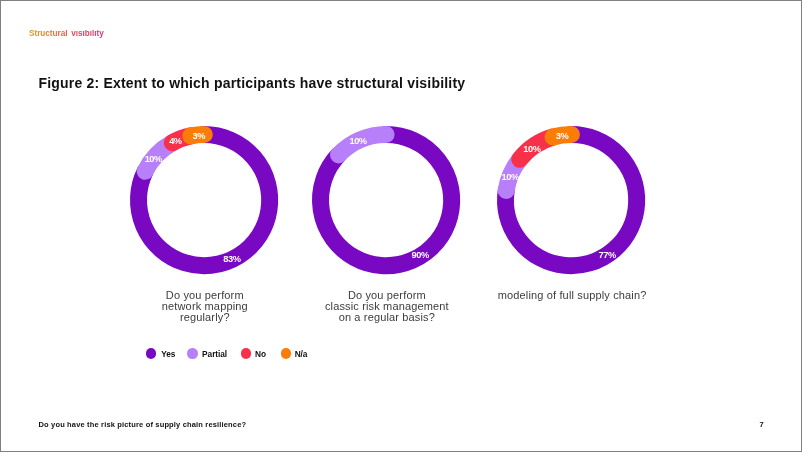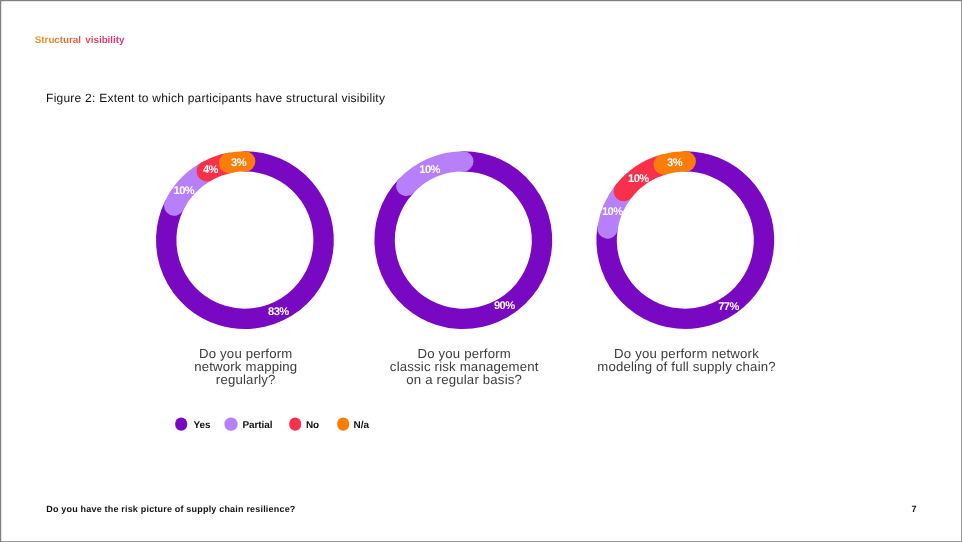--- a/index.html
+++ b/index.html
@@ -14,21 +14,21 @@
 
   .kicker{
     position:absolute;left:29px;top:30.2px;
     font-size:8.2px;line-height:8.2px;font-weight:700;letter-spacing:-0.02px;word-spacing:1.4px;
     background:linear-gradient(90deg,#e8921f 0%,#e7841f 18%,#e56c30 36%,#e35046 52%,#e03a63 72%,#de2f80 100%);
     -webkit-background-clip:text;background-clip:text;color:transparent;
     white-space:nowrap;
   }
   .figtitle{
     position:absolute;left:38.4px;top:79.0px;
-    font-size:10px;line-height:8.2px;font-weight:400;color:#121212;letter-spacing:0.2px;white-space:nowrap;
+    font-size:14px;line-height:8.2px;font-weight:700;color:#121212;letter-spacing:0.2px;white-space:nowrap;
   }
   .footer-left{
     position:absolute;left:38.5px;top:421.0px;
     font-size:7.5px;line-height:7.5px;font-weight:700;color:#111;letter-spacing:0.16px;white-space:nowrap;
   }
   .footer-right{
     position:absolute;left:759.5px;top:421.0px;
     font-size:7.5px;line-height:7.5px;font-weight:700;color:#111;white-space:nowrap;
   }
 
@@ -86,21 +86,20 @@
         <path d="M 104.100 38.500 A 65.6 65.6 0 1 1 39.221 94.404" fill="none" stroke="#7808c2" stroke-width="17" stroke-linecap="round"></path>
         <path d="M 39.221 94.404 A 65.6 65.6 0 0 1 52.761 63.263" fill="none" stroke="#b87ffa" stroke-width="17" stroke-linecap="round"></path>
         <path d="M 52.761 63.263 A 65.6 65.6 0 0 1 86.018 41.041" fill="none" stroke="#f8304a" stroke-width="17" stroke-linecap="round"></path>
         <path d="M 86.018 41.041 A 65.6 65.6 0 0 1 104.443 38.501" fill="none" stroke="#fa7d07" stroke-width="17" stroke-linecap="round"></path>
         <text class="pct" x="140.1" y="159.29999999999998">77%</text>
         <text class="pct" x="43.199999999999996" y="80.55">10%</text>
         <text class="pct" x="64.94999999999999" y="52.55">10%</text>
         <text class="pct" x="95.1" y="39.75">3%</text>
       </svg>
       <div class="caption" style="left: 452.1px; top: 289.6px; width: 240px;">
-        <div>Do you perform network</div>
         <div>modeling of full supply chain?</div>
       </div>
     </div>
   <div class="legend" id="legend">
       <div class="legend-item" style="left: 145.6px;">
         <span class="legend-dot" style="background: rgb(120, 8, 194);"></span>
         <span class="legend-label" style="margin-left: 5.2px;">Yes</span>
       </div>
       <div class="legend-item" style="left: 187.2px;">
         <span class="legend-dot" style="background: rgb(184, 127, 250);"></span>

